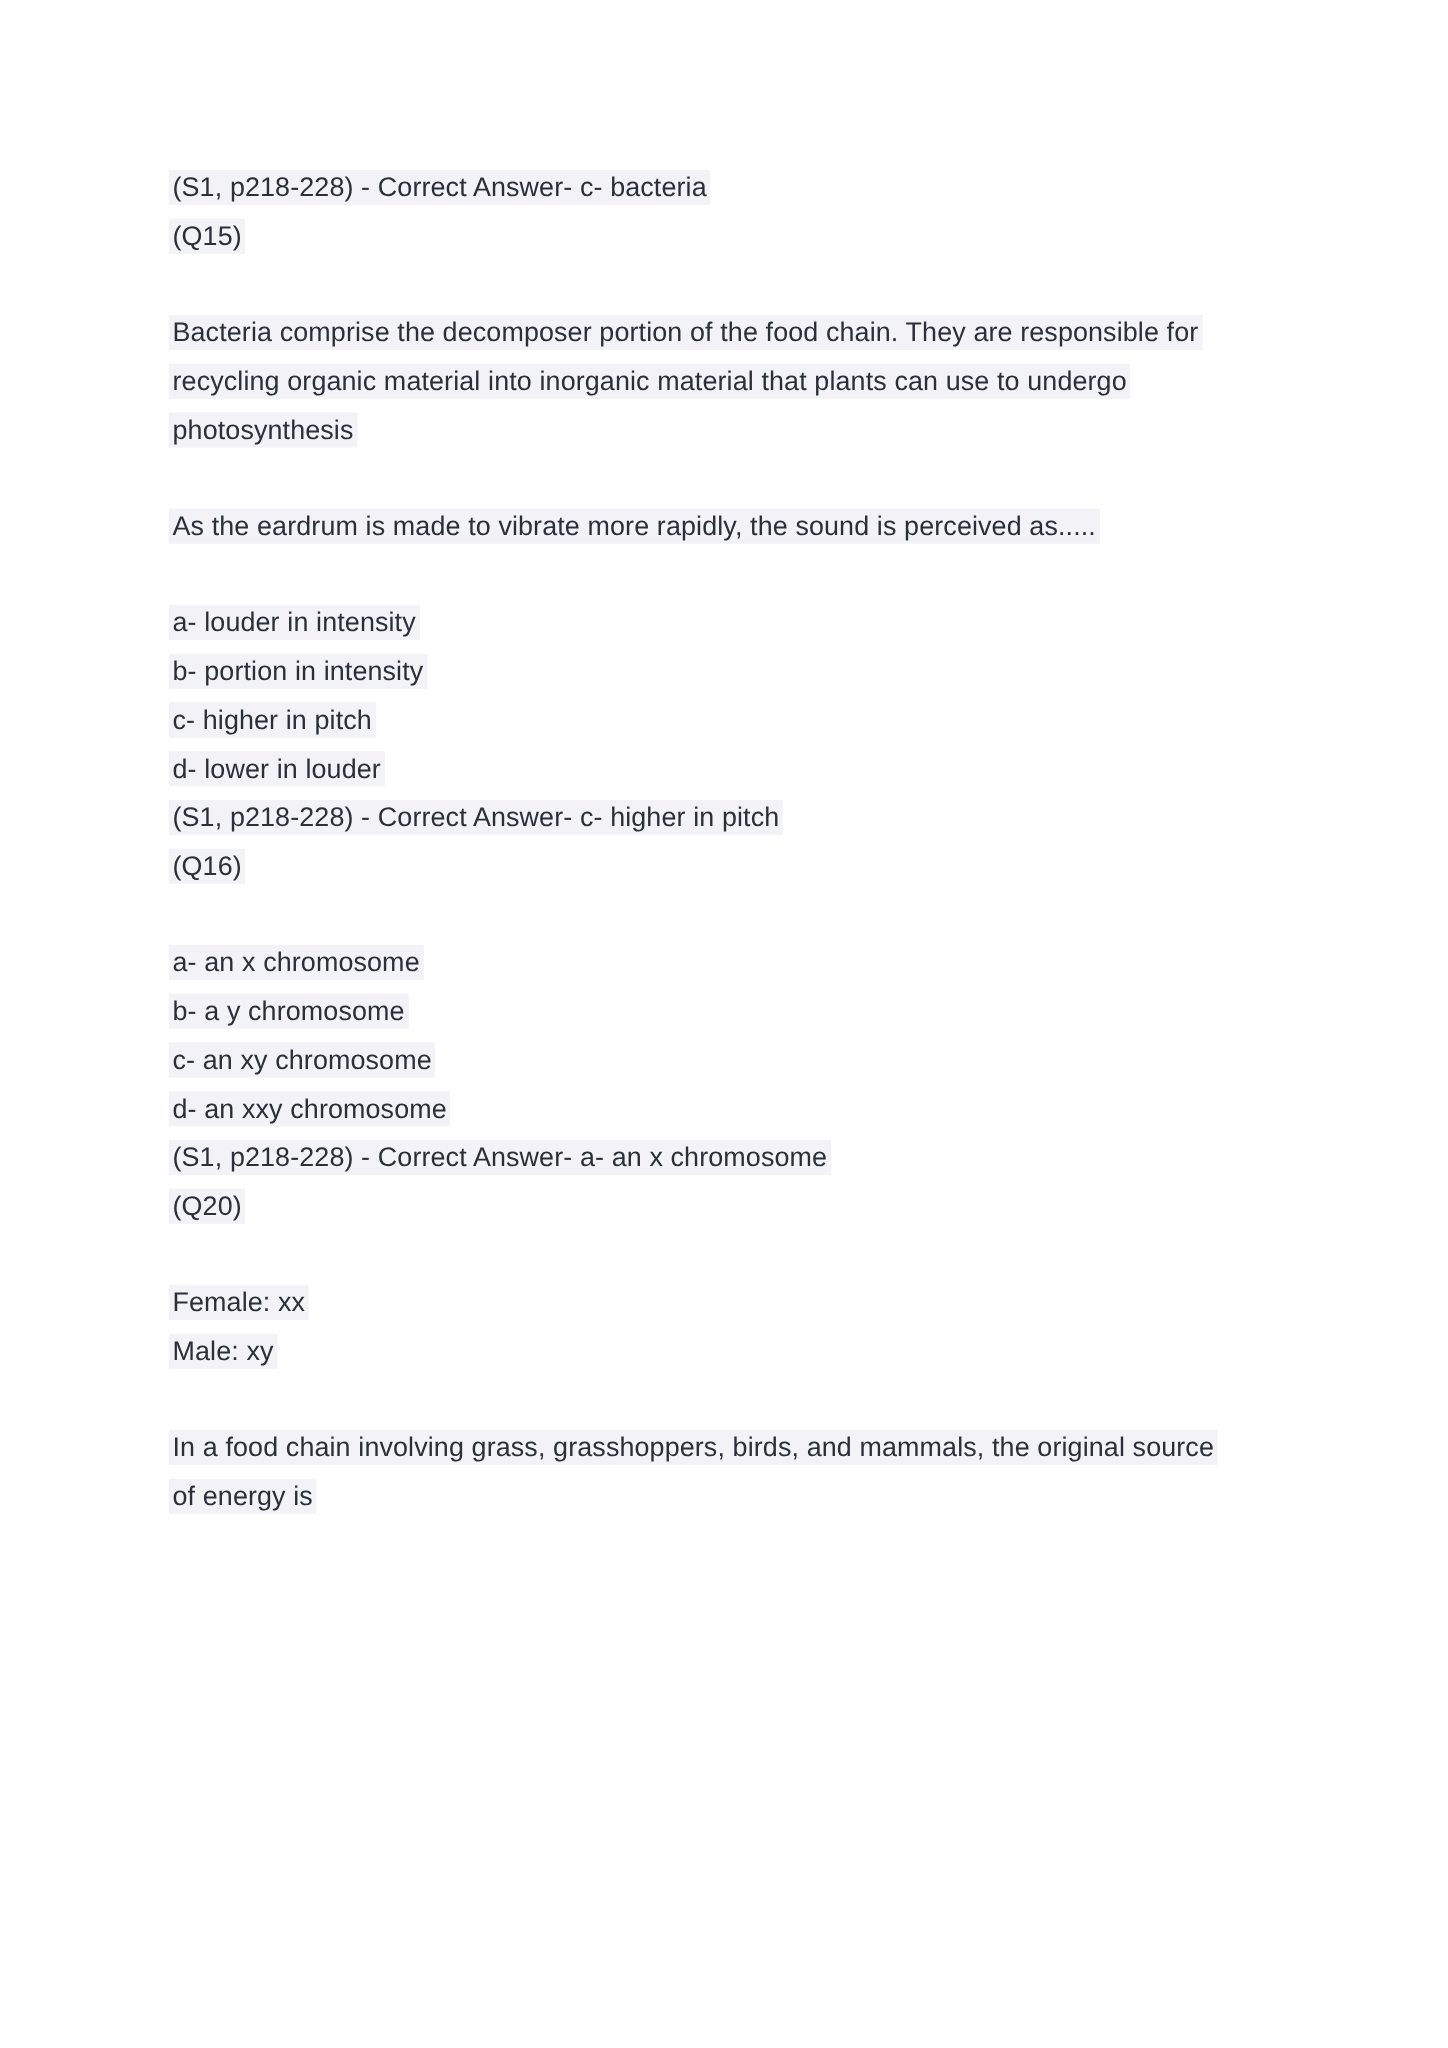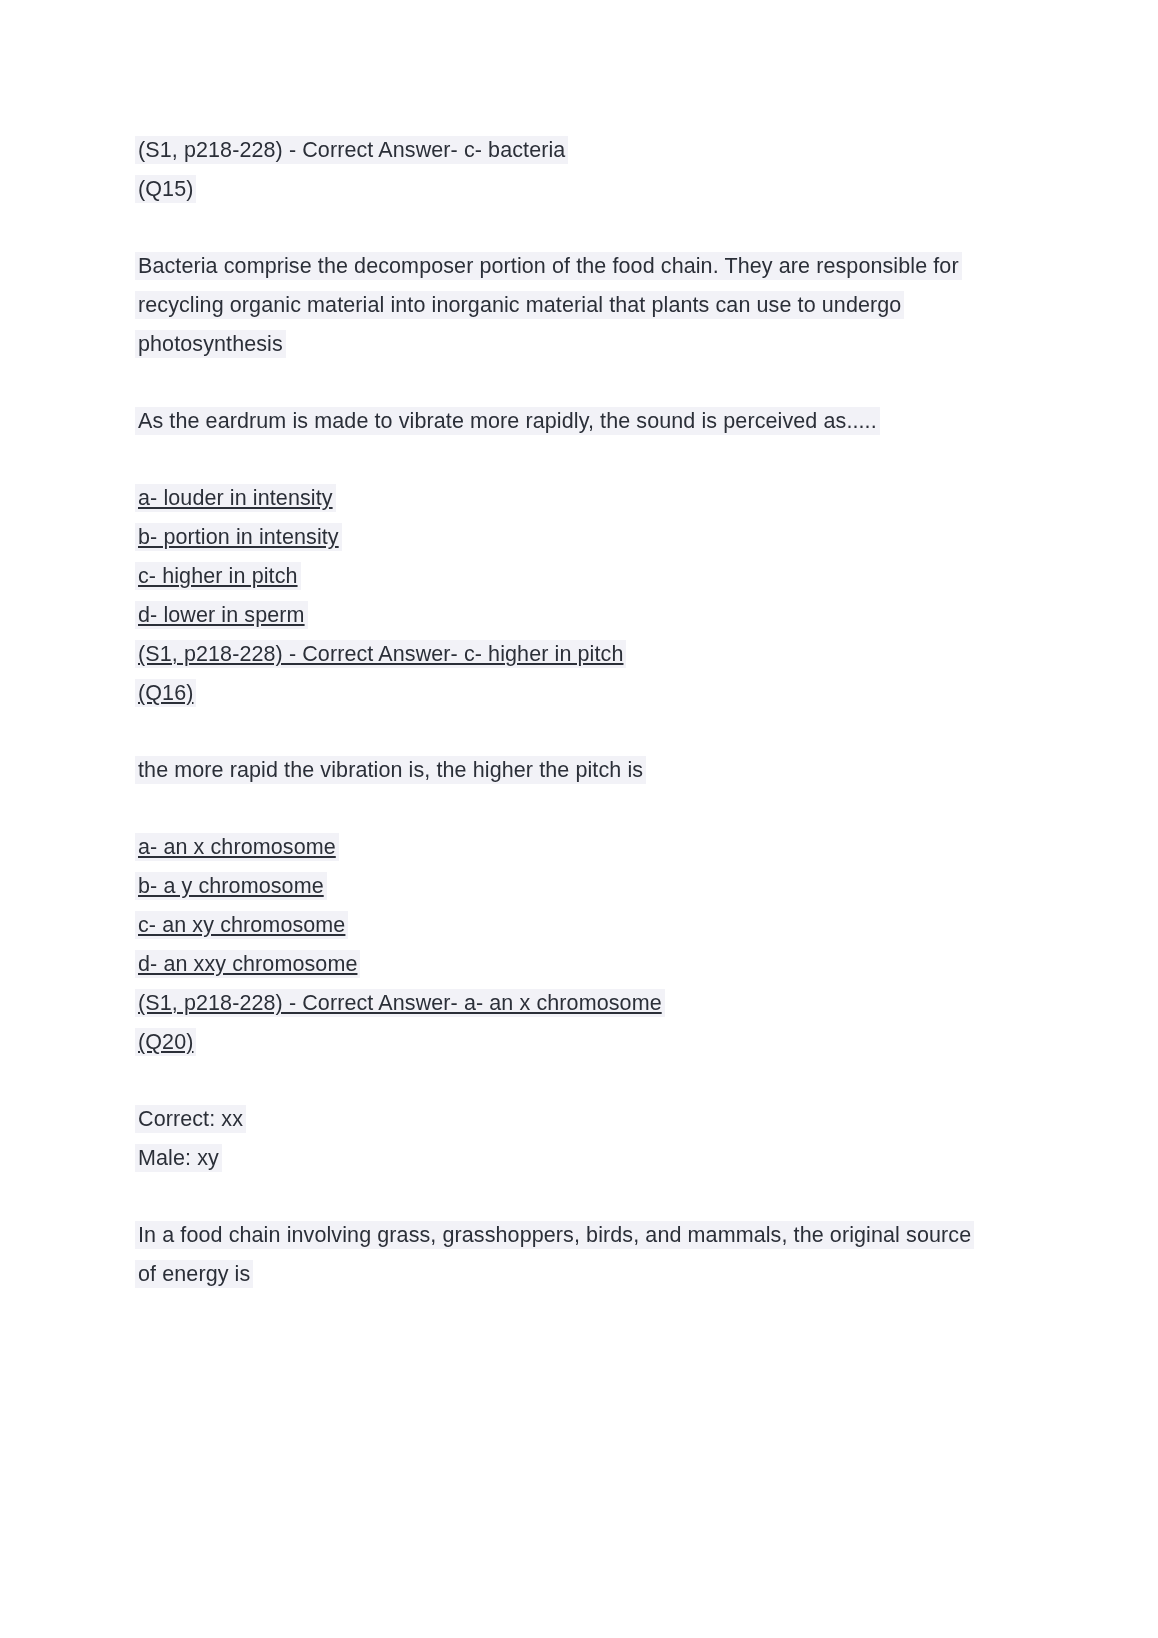--- a/index.html
+++ b/index.html
@@ -36,21 +36,21 @@
     font-size: 21.5px;
     line-height: 39px;
     letter-spacing: 0.1px;
   }
   p.line span.hl {
     background: #f2f2f7;
     padding: 2px 3px;
     box-decoration-break: clone;
     -webkit-box-decoration-break: clone;
   }
-  .choice-group p.line { line-height: 39px; text-decoration: underline; }
+  .choice-group p.line { line-height: 39px; }
 </style>
 </head>
 <body>
 
 <div class="page">
   <div class="doc">
 
     <div class="block">
       <p class="line"><span class="hl">(S1, p218-228) -  Correct Answer- c- bacteria</span></p>
       <p class="line"><span class="hl">(Q15)</span></p>
@@ -61,41 +61,38 @@
     </div>
 
     <div class="block">
       <p class="line"><span class="hl">As the eardrum is made to vibrate more rapidly, the sound is perceived as.....</span></p>
     </div>
 
     <div class="block choice-group">
       <p class="line"><span class="hl">a- louder in intensity</span></p>
       <p class="line"><span class="hl">b- portion in intensity</span></p>
       <p class="line"><span class="hl">c- higher in pitch</span></p>
-      <p class="line"><span class="hl">d- lower in sperm</span></p>
+      <p class="line"><span class="hl">d- lower in louder</span></p>
       <p class="line"><span class="hl">(S1, p218-228) -  Correct Answer- c- higher in pitch</span></p>
       <p class="line"><span class="hl">(Q16)</span></p>
     </div>
 
-    <div class="block">
-      <p class="line"><span class="hl">the more rapid the vibration is, the higher the pitch is</span></p>
-    </div>
 
 
     <div class="block choice-group">
       <p class="line"><span class="hl">a- an x chromosome</span></p>
       <p class="line"><span class="hl">b- a y chromosome</span></p>
       <p class="line"><span class="hl">c- an xy chromosome</span></p>
       <p class="line"><span class="hl">d- an xxy chromosome</span></p>
       <p class="line"><span class="hl">(S1, p218-228) -  Correct Answer- a- an x chromosome</span></p>
       <p class="line"><span class="hl">(Q20)</span></p>
     </div>
 
     <div class="block">
-      <p class="line"><span class="hl">Correct: xx</span></p>
+      <p class="line"><span class="hl">Female: xx</span></p>
       <p class="line"><span class="hl">Male: xy</span></p>
     </div>
 
     <div class="block tight">
       <p class="line"><span class="hl">In a food chain involving grass, grasshoppers, birds, and mammals, the original source of energy is</span></p>
     </div>
 
   </div>
 </div>
 

